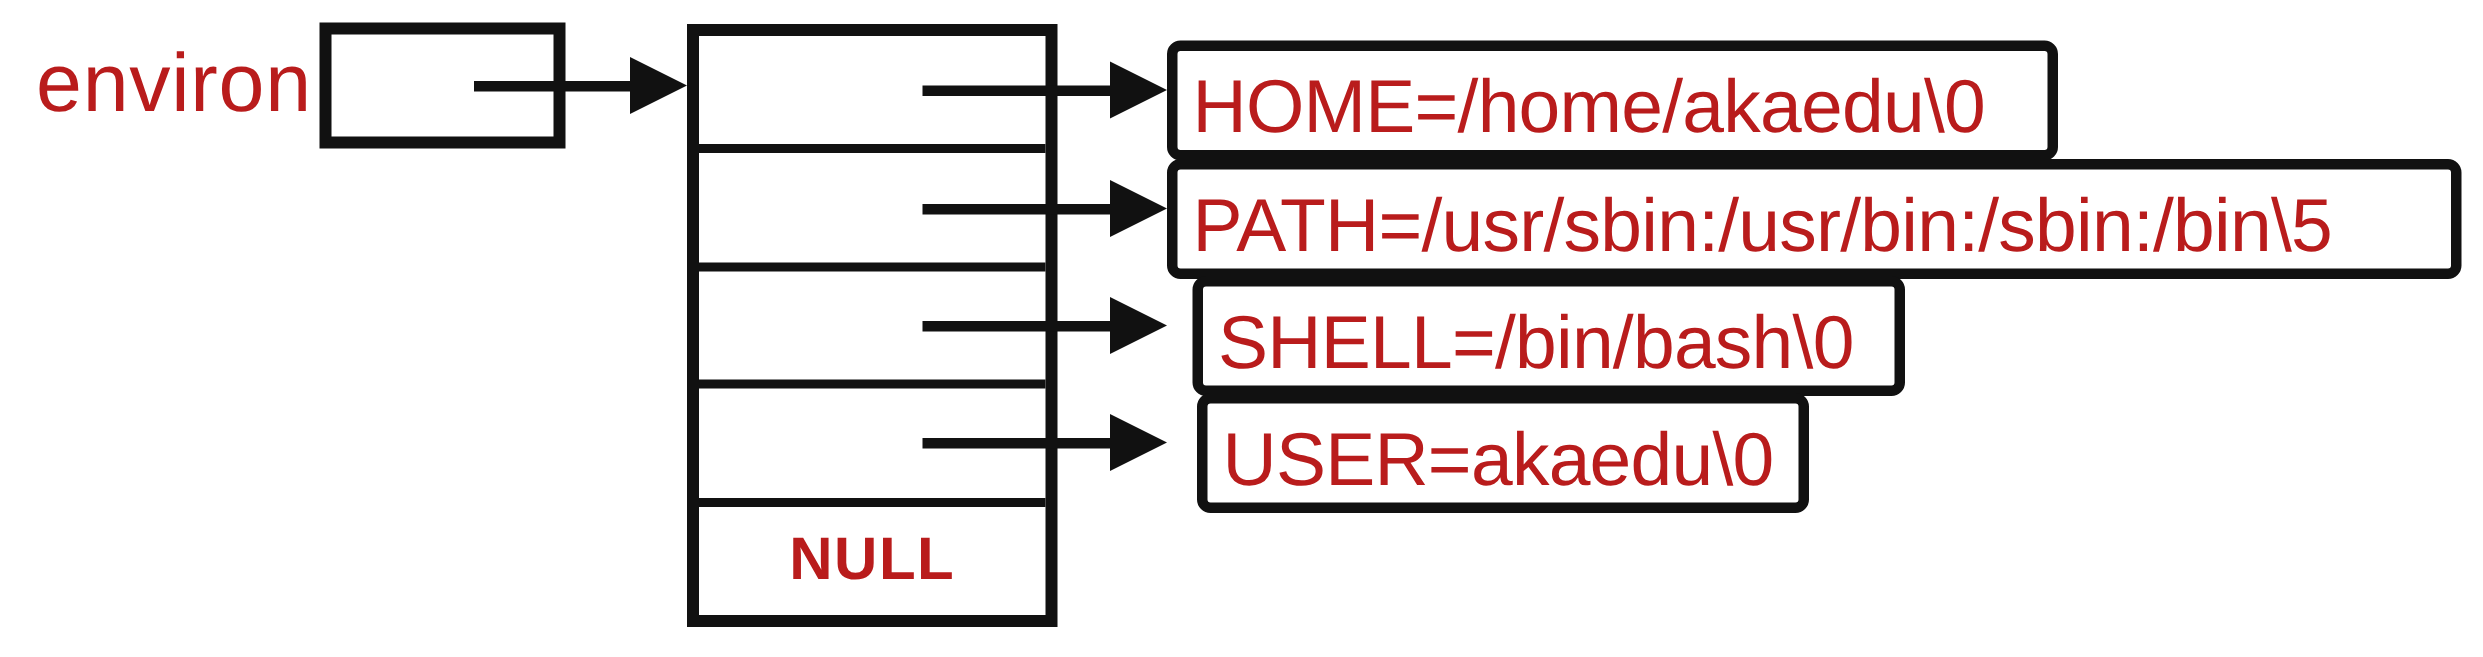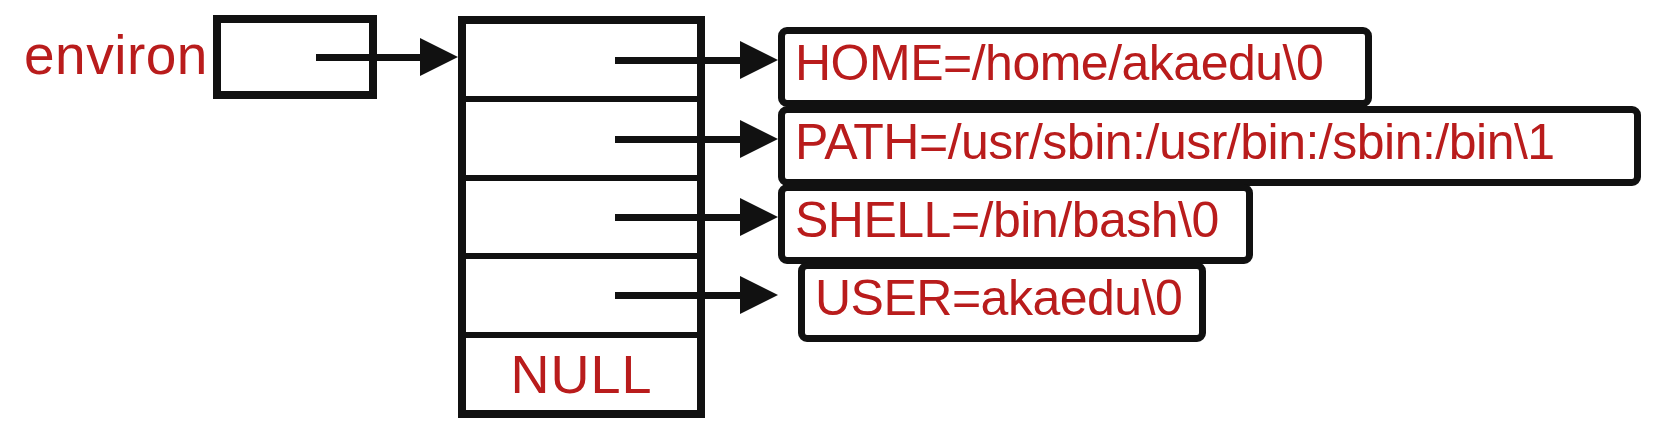--- a/index.html
+++ b/index.html
@@ -82,46 +82,47 @@
   }
   .array-cell {
     flex: 1;
     border-bottom: 6px solid #111;
     display: flex;
     align-items: center;
     justify-content: center;
   }
   .array-cell:last-child { border-bottom: none; }
   .null-text {
-    font-size: 54px;
+    font-size: 40px;
     letter-spacing: 1px;
+    font-weight: bold;
   }
 
   
   .env-string-box {
     position: absolute;
     left: 778px;
     height: 80px;
     border: 7px solid #111;
     border-radius: 9px;
     box-sizing: border-box;
     background: #fff;
     display: flex;
-    align-items: flex-start;
+    align-items: flex-end;
     padding-left: 10px;
     white-space: nowrap;
     overflow: hidden;
   }
   .env-string-box .env-string-text {
     font-size: 50px;
     letter-spacing: -0.5px;
   }
   .env-box-0 { top: 27px;  width: 594px; }
   .env-box-1 { top: 106px; width: 863px; }
-  .env-box-2 { top: 184px; width: 475px; }
+  .env-box-2 { top: 184px; width: 475px; margin-left: 17px; }
   .env-box-3 { top: 262px; width: 408px; margin-left: 20px; }
 </style>
 </head>
 <body>
 
 <div class="canvas">
 
   <div class="environ-label">environ</div>
 
   <div class="ptr-box"></div>
@@ -155,21 +156,21 @@
   </div>
   <div class="arrow arrow-cell-3">
     <div class="arrow-line"></div>
     <div class="arrow-head"></div>
   </div>
 
   <div class="env-string-box env-box-0">
     <span class="env-string-text">HOME=/home/akaedu\0</span>
   </div>
   <div class="env-string-box env-box-1">
-    <span class="env-string-text">PATH=/usr/sbin:/usr/bin:/sbin:/bin\1</span>
+    <span class="env-string-text">PATH=/usr/sbin:/usr/bin:/sbin:/bin\5</span>
   </div>
   <div class="env-string-box env-box-2">
     <span class="env-string-text">SHELL=/bin/bash\0</span>
   </div>
   <div class="env-string-box env-box-3">
     <span class="env-string-text">USER=akaedu\0</span>
   </div>
 
 </div>
 

